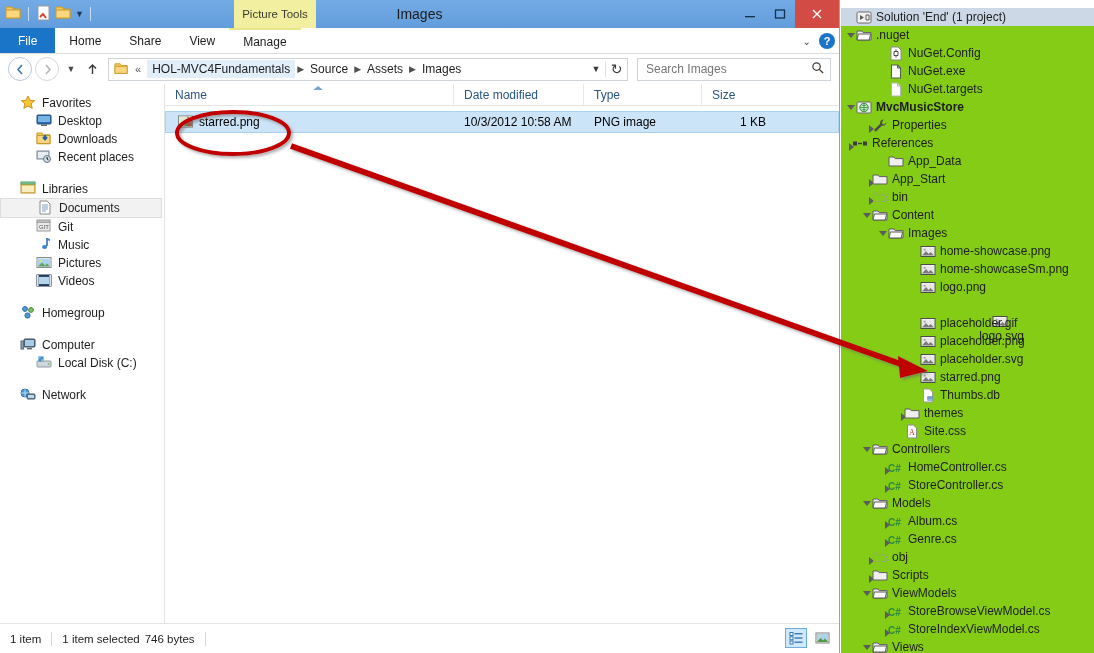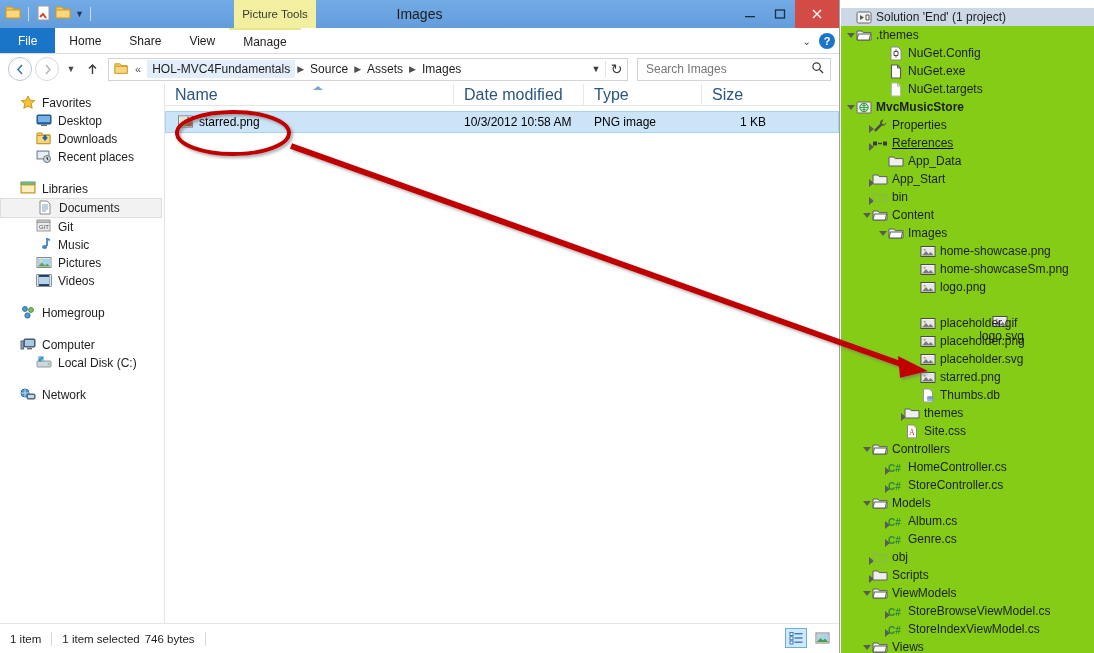--- a/index.html
+++ b/index.html
@@ -94,21 +94,21 @@
   }
   .nav-item { height:18px; display:flex; align-items:center; font-size:12px; color:#1d1d1d; padding-left:16px; }
   .nav-item.root { padding-left:20px; }
   .nav-item.child { padding-left:36px; }
   .nav-item.sel { background:#f2f2f2; border:1px solid #dededf; height:20px; margin-right:2px; }
   .nav-gap { height:14px; }
   .nav-ico { width:17px; height:16px; margin-right:5px; flex:0 0 auto; display:inline-block; }
 
   .filepane { flex:1; background:#fff; position:relative; }
   .colhdr { height:22px; display:flex; align-items:center; border-bottom:1px solid #e5e5e5; position:relative; }
-  .col { font-size:16px; color:#29557f; padding-left:10px; position:relative; height:22px; line-height:22px; }
+  .col { font-size:12px; color:#29557f; padding-left:10px; position:relative; height:22px; line-height:22px; }
   .col + .col { border-left:1px solid #e8e8e8; }
   .col.name { width:288px; }
   .col.date { width:130px; }
   .col.type { width:118px; }
   .col.size { width:72px; }
   .sort-tri {
     position:absolute; left:148px; top:2px; width:0;height:0;
     border-left:5px solid transparent; border-right:5px solid transparent;
     border-bottom:4px solid #7aa7d0;
   }
@@ -513,21 +513,21 @@
       <div class="tree-row" style="padding-left: 4px;">
         <span class="tw">
           <span class="tri-d">
             <i></i>
           </span>
         </span>
         <span class="tico"><svg width="16" height="15" viewBox="0 0 16 15">
             <path d="M1 3h5l1.2 1.6H15V12H1z" fill="#efefef" stroke="#5e5e5e"></path>
             <path d="M2.4 6h12.2l-1.4 6H1z" fill="#fafafa" stroke="#5e5e5e"></path>
           </svg></span>
-        <span class="tlabel">.themes</span>
+        <span class="tlabel">.nuget</span>
       </div>
       <div class="tree-row" style="padding-left: 36px;">
         <span class="tw"></span>
         <span class="tico"><svg width="16" height="15" viewBox="0 0 16 15">
             <path d="M3 1h7l3 3v10H3z" fill="#fff" stroke="#8a8a8a"></path>
             <path d="M6 5.5h4v4H6z" fill="none" stroke="#4a4a4a"></path>
             <path d="M8 3.5v2M8 9.5v2" stroke="#4a4a4a"></path>
           </svg></span>
         <span class="tlabel">NuGet.Config</span>
       </div>
@@ -564,21 +564,21 @@
         <span class="tw">
           <span class="tri-r">
             <i></i>
           </span>
         </span>
         <span class="tico"><svg width="16" height="15" viewBox="0 0 16 15">
             <path d="M11.5 1.5a3.4 3.4 0 0 0-3.3 4.3L2 12l1.8 1.8 6.2-6.2a3.4 3.4 0 0 0 4.3-3.3l-2.1 2.1-1.8-.4-.4-1.8z" fill="#4a4a4a"></path>
           </svg></span>
         <span class="tlabel">Properties</span>
       </div>
-      <div class="tree-row" style="padding-left: 20px; text-decoration: underline;">
+      <div class="tree-row" style="">
         <span class="tw">
           <span class="tri-r">
             <i></i>
           </span>
         </span>
         <span class="tico"><svg width="16" height="15" viewBox="0 0 16 15">
             <rect x="1" y="5.5" width="4" height="4" fill="#3c3c3c"></rect>
             <rect x="11" y="5.5" width="4" height="4" fill="#3c3c3c"></rect>
             <rect x="6" y="6.8" width="4" height="1.4" fill="#3c3c3c"></rect>
           </svg></span>

